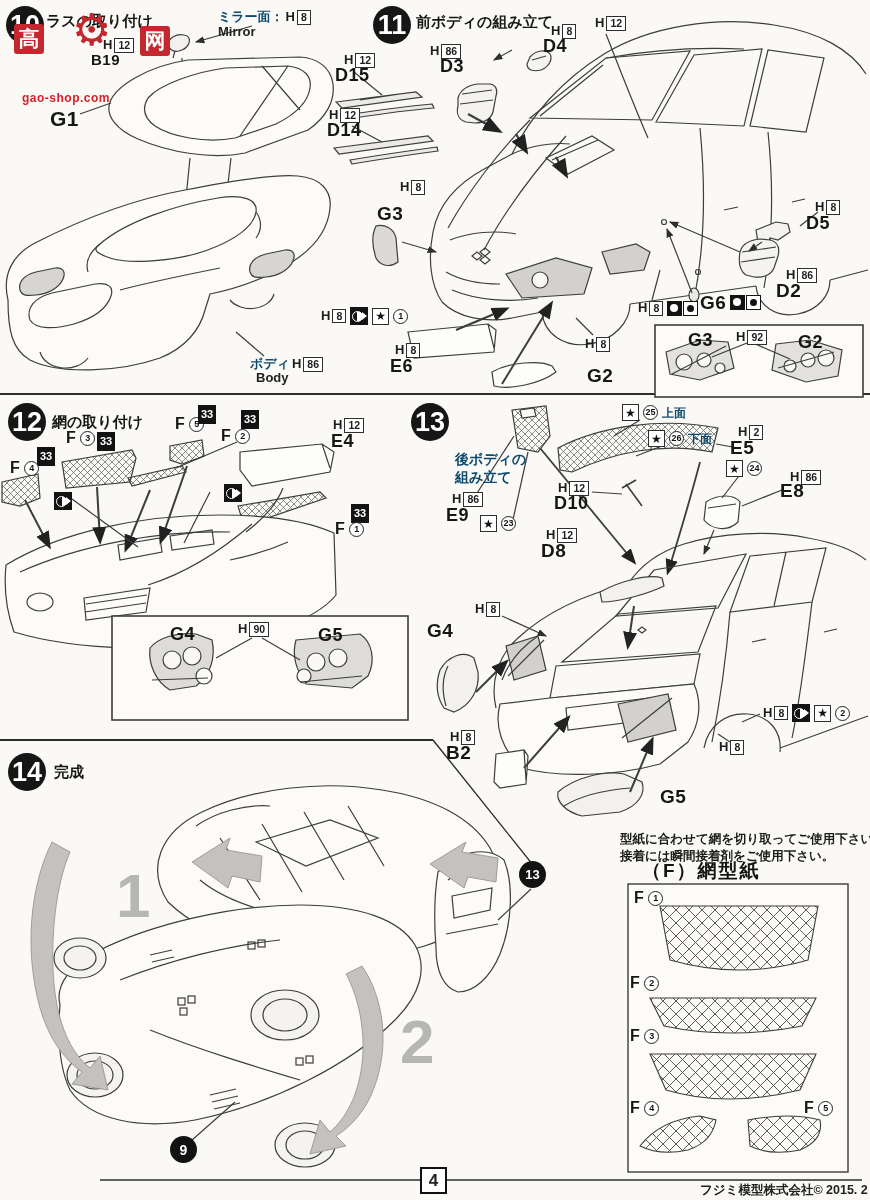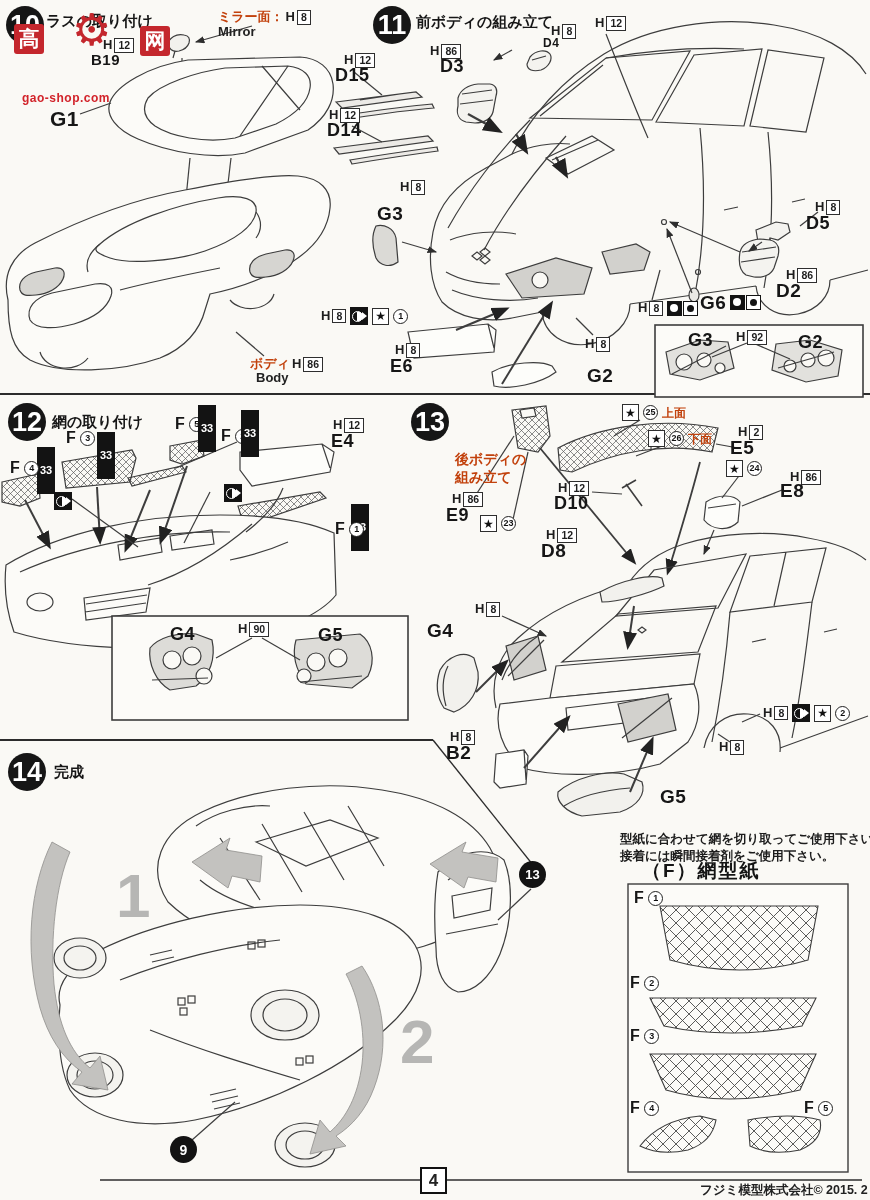--- a/index.html
+++ b/index.html
@@ -4,26 +4,26 @@
 <style>
 *{margin:0;padding:0;box-sizing:border-box}
 html,body{background:#e6e5e2}
 body{font-family:"Liberation Sans","DejaVu Sans",sans-serif;color:#222}
 #page{position:relative;width:870px;height:1200px;margin:0 auto;background:#faf9f5;overflow:hidden}
 svg.art{position:absolute;left:0;top:0;z-index:1}
 .lbl{position:absolute;z-index:2;white-space:nowrap;line-height:1}
 .hl{display:inline-flex;align-items:flex-start;gap:2px;font-weight:700;font-size:13px;color:#1d1d1d}
 .hb{display:inline-block;border:1.3px solid #2e2e2e;background:#fff;font-size:10.5px;font-weight:700;padding:1px 3px;line-height:1;color:#1d1d1d}
 .pn{font-weight:700;color:#161616;letter-spacing:0.5px}
-.t33{background:#131313;color:#fff;font-size:11px;font-weight:700;padding:18px 3px;line-height:1}
+.t33{background:#131313;color:#fff;font-size:11px;font-weight:700;padding:4px 3px;line-height:1}
 .sb{display:inline-flex;align-items:center;justify-content:center;width:17px;height:17px;border:1.4px solid #2e2e2e;background:#fff;font-size:12px;color:#111}
 .cn{display:inline-flex;align-items:center;justify-content:center;width:15px;height:15px;border:1.3px solid #222;border-radius:50%;background:#fff;font-size:9px;font-weight:700;color:#111}
 .stepc{position:absolute;display:flex;align-items:center;justify-content:center;width:38px;height:38px;border-radius:50%;background:#161616;color:#fff;font-size:27px;font-weight:700;z-index:2}
 .stitle{font-weight:700;font-size:15px;color:#161616}
-.jp{font-weight:700;color:#c2410c}
+.jp{font-weight:700;color:#0c4a6e}
 .glue{position:relative;width:18px;height:18px;background:#131313;display:inline-block;vertical-align:middle}
 .glue::before{content:"";position:absolute;left:2px;top:4px;width:9px;height:9px;border:1px solid #fff;border-radius:50%;background:linear-gradient(90deg,#131313 50%,#fff 50%)}
 .glue::after{content:"";position:absolute;right:1px;top:5px;border-left:5px solid #fff;border-top:4px solid transparent;border-bottom:4px solid transparent}
 .dual{display:inline-flex;gap:1px;vertical-align:middle}
 .dA{position:relative;width:15px;height:15px;background:#131313}
 .dA::before{content:"";position:absolute;left:3px;top:3px;width:8px;height:8px;background:#fff;border-radius:50%}
 .dB{position:relative;width:15px;height:15px;background:#fff;border:1.2px solid #131313}
 .dB::before{content:"";position:absolute;left:3px;top:3px;width:7px;height:7px;background:#131313;border-radius:50%}
 .bignum{position:absolute;z-index:2;font-weight:700;color:#b6b6b4}
 .bcirc{position:absolute;z-index:2;display:flex;align-items:center;justify-content:center;border-radius:50%;background:#131313;color:#fff;font-weight:700}
@@ -334,21 +334,21 @@
 <div class="stepc" style="left:373px;top:6px">11</div>
 <div class="lbl stitle" style="left:416px;top:14px">前ボディの組み立て</div>
 <div class="lbl hl" style="left:595px;top:16px">
       <span>H</span>
       <span class="hb">12</span>
     </div>
 <div class="lbl hl" style="left:551px;top:24px">
       <span>H</span>
       <span class="hb">8</span>
     </div>
-<div class="lbl pn" style="left:543px;top:37px;font-size:12px">D4</div>
+<div class="lbl pn" style="left:543px;top:37px;font-size:18px">D4</div>
 <div class="lbl hl" style="left:430px;top:44px">
       <span>H</span>
       <span class="hb">86</span>
     </div>
 <div class="lbl pn" style="left:440px;top:57px;font-size:18px">D3</div>
 <div class="lbl hl" style="left:344px;top:53px">
       <span>H</span>
       <span class="hb">12</span>
     </div>
 <div class="lbl pn" style="left:335px;top:66px;font-size:18px">D15</div>

